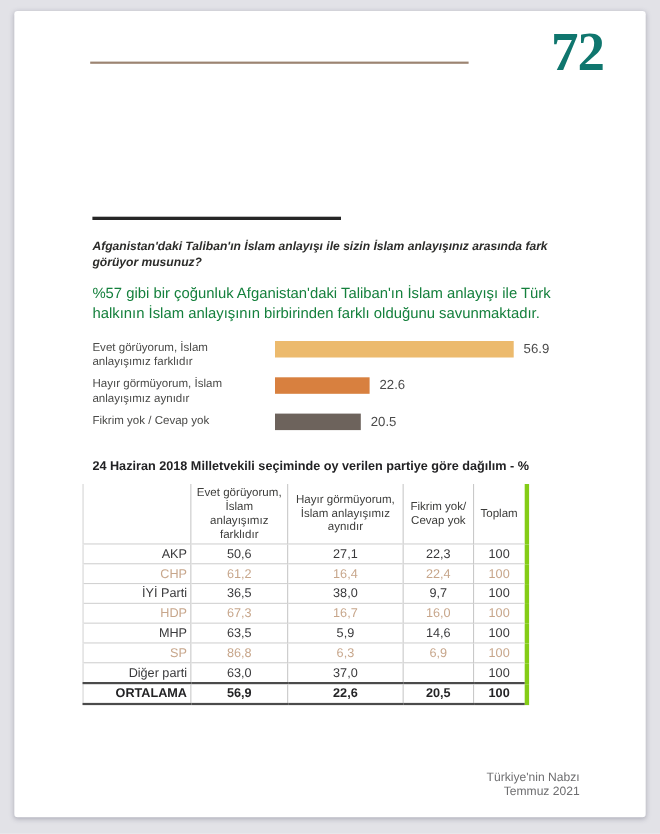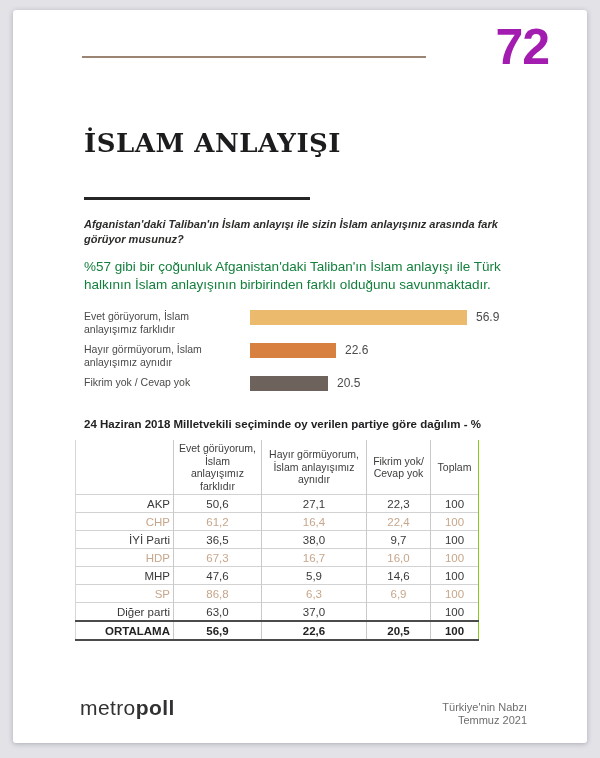--- a/index.html
+++ b/index.html
@@ -14,22 +14,22 @@
     position:absolute;left:13px;top:10px;width:574px;height:733px;
     background:#ffffff;border-radius:3px;
     box-shadow:0 1px 5px rgba(90,90,110,.4);
   }
   .top-rule{
     position:absolute;left:69px;top:46px;width:344px;height:2px;
     background:#9c8472;
   }
   .page-number{
     position:absolute;top:12px;right:38px;
-    font-family:Liberation Sans, sans-serif;font-weight:700;
-    font-size:50px;line-height:1;color:#a21caf;letter-spacing:-1px;
+    font-family:Liberation Serif, serif;font-weight:700;
+    font-size:50px;line-height:1;color:#0f766e;letter-spacing:-1px;
   }
   .title{
     position:absolute;left:71px;top:118px;width:420px;
     font-family:"DejaVu Serif", serif;font-weight:700;
     font-size:26px;line-height:1.22;color:#1c1c1e;letter-spacing:.5px;
   }
   .title-underline{
     position:absolute;left:71px;top:187px;width:226px;height:3px;
     background:#262626;
   }
@@ -72,21 +72,21 @@
     height:44px;font-weight:400;font-size:10.5px;line-height:1.2;
     text-align:center;vertical-align:middle;color:#3d3d3b;padding:2px 3px;
   }
   table.data td{
     height:17px;text-align:center;vertical-align:middle;padding:0 3px;
     border-top:1px solid #d2d2d2;
   }
   table.data td.party{text-align:right;padding-left:9px;}
   table.data th + th, table.data td + td{border-left:1px solid #c9c9c9;}
   table.data th:first-child, table.data td:first-child{border-left:1px solid #d6d6d6;}
-  table.data th:last-child, table.data td:last-child{border-right:1px solid #84cc16;}
+  table.data th:last-child, table.data td:last-child{border-right:4px solid #84cc16;}
   tr.highlight td{color:#c7a68b;}
   tr.total td{
     font-weight:700;color:#232325;
     border-top:2px solid #4b4b4b;border-bottom:2px solid #4b4b4b;
   }
   
   .footer-logo{
     position:absolute;left:67px;top:686px;
     font-size:21px;letter-spacing:.4px;color:#323234;font-weight:400;
   }
@@ -99,21 +99,20 @@
 </head>
 <body>
 
 <div class="page">
 
   <div class="top-rule"></div>
 
   <div class="page-number">72</div>
 
   <div class="title">
-    <div>İSLAM ANLAYIŞI</div>
   </div>
   <div class="title-underline"></div>
 
   <div class="question">Afganistan'daki Taliban'ın İslam anlayışı ile sizin İslam anlayışınız arasında fark görüyor musunuz?</div>
 
   <div class="summary">%57 gibi bir çoğunluk Afganistan'daki Taliban'ın İslam anlayışı ile Türk halkının İslam anlayışının birbirinden farklı olduğunu savunmaktadır.</div>
 
   <div class="chart" id="chart">
       <div class="chart-row">
         <div class="chart-label">Evet görüyorum, İslam anlayışımız farklıdır</div>
@@ -175,21 +174,21 @@
         </tr>
         <tr class="highlight">
           <td class="party">HDP</td>
           <td>67,3</td>
           <td>16,7</td>
           <td>16,0</td>
           <td>100</td>
         </tr>
         <tr>
           <td class="party">MHP</td>
-          <td>47,6</td>
+          <td>63,5</td>
           <td>5,9</td>
           <td>14,6</td>
           <td>100</td>
         </tr>
         <tr class="highlight">
           <td class="party">SP</td>
           <td>86,8</td>
           <td>6,3</td>
           <td>6,9</td>
           <td>100</td>
@@ -204,20 +203,19 @@
         <tr class="total">
           <td class="party">ORTALAMA</td>
           <td>56,9</td>
           <td>22,6</td>
           <td>20,5</td>
           <td>100</td>
         </tr>
       </tbody>
   </table>
 
-  <div class="footer-logo"><span>metro</span><span class="bold">poll</span></div>
 
   <div class="footer-right">
     <div>Türkiye'nin Nabzı</div>
     <div>Temmuz 2021</div>
   </div>
 
 </div>
 
 </body></html>

